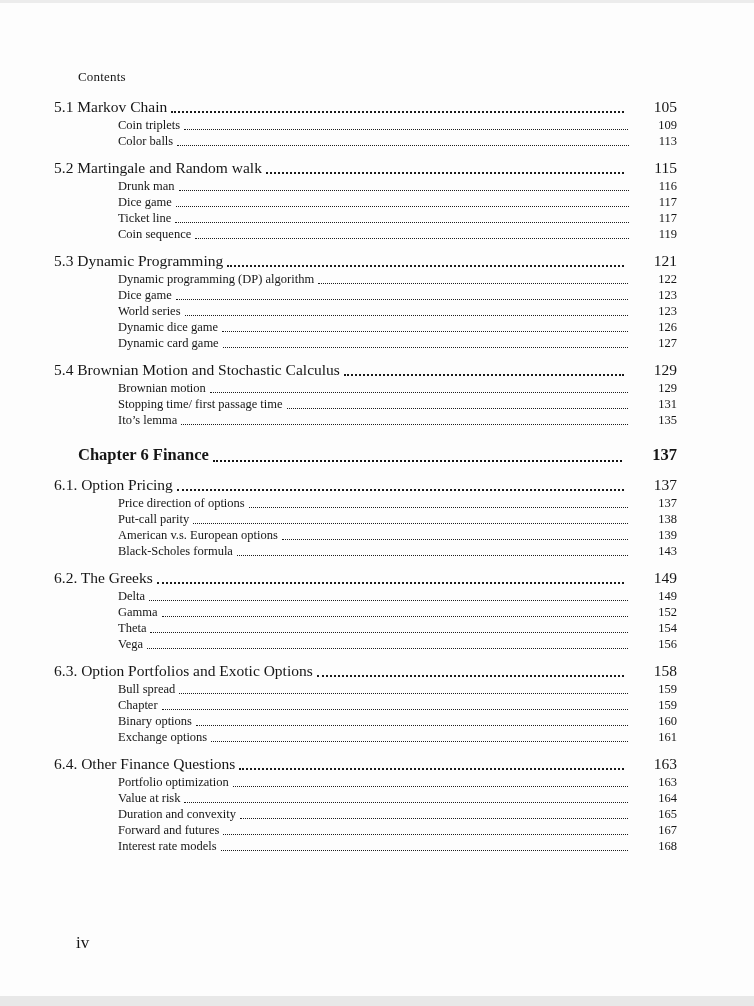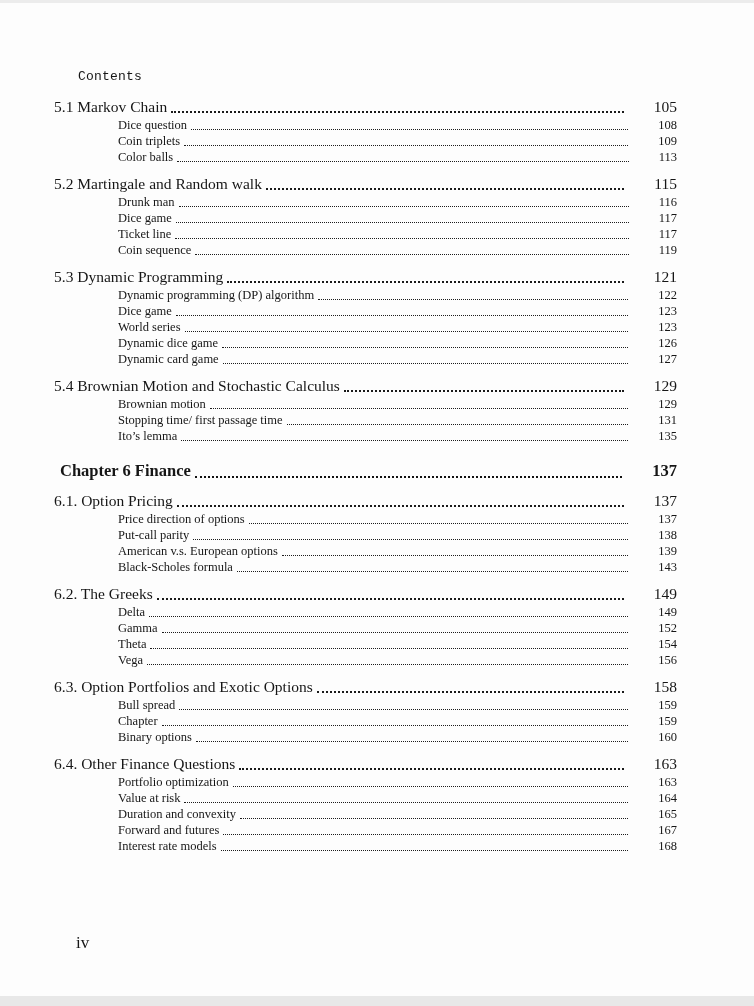--- a/index.html
+++ b/index.html
@@ -17,21 +17,21 @@
   .top-edge {
     position: absolute; top: 0; left: 0; right: 0;
     height: 3px; background: #ececec;
   }
   .bottom-bar {
     position: absolute; bottom: 0; left: 0; right: 0;
     height: 10px; background: #e8e8e8;
   }
   .page-header {
     position: absolute; left: 78px; top: 69px;
-    font-size: 13px; letter-spacing: 0.2px; font-family: Liberation Mono, monospace;
+    font-size: 13px; letter-spacing: 0.2px;
   }
   .toc {
     position: absolute; top: 88px; left: 0; right: 0;
   }
   .row {
     display: flex;
     padding-right: 77px;
     align-items: stretch;
   }
   .row .label   { white-space: nowrap; }
@@ -56,21 +56,21 @@
     line-height: 20px;
     height: 20px;
     margin-top: 9px;
   }
   .row-section .leader {
     border-bottom: 2px dotted #1a1a1a;
     margin-bottom: 4px;
   }
   
   .row-chapter {
-    padding-left: 60px;
+    padding-left: 78px;
     font-size: 16.5px;
     font-weight: bold;
     line-height: 22px;
     height: 22px;
     margin-top: 16px;
   }
   .row-chapter .leader {
     border-bottom: 2.5px dotted #111;
     margin-bottom: 4px;
   }
@@ -85,25 +85,20 @@
 <div class="page">
   <div class="top-edge"></div>
   <div class="page-header">Contents</div>
   <div class="toc" id="toc">
       <div class="row row-section">
         <span class="label">5.1 Markov Chain</span>
         <span class="leader"></span>
         <span class="pagenum">105</span>
       </div>
       <div class="row row-sub">
-        <span class="label">Dice question</span>
-        <span class="leader"></span>
-        <span class="pagenum">108</span>
-      </div>
-      <div class="row row-sub">
         <span class="label">Coin triplets</span>
         <span class="leader"></span>
         <span class="pagenum">109</span>
       </div>
       <div class="row row-sub">
         <span class="label">Color balls</span>
         <span class="leader"></span>
         <span class="pagenum">113</span>
       </div>
       <div class="row row-section">
@@ -248,20 +243,25 @@
       </div>
       <div class="row row-sub">
         <span class="label">Chapter</span>
         <span class="leader"></span>
         <span class="pagenum">159</span>
       </div>
       <div class="row row-sub">
         <span class="label">Binary options</span>
         <span class="leader"></span>
         <span class="pagenum">160</span>
+      </div>
+      <div class="row row-sub">
+        <span class="label">Exchange options</span>
+        <span class="leader"></span>
+        <span class="pagenum">161</span>
       </div>
       <div class="row row-section">
         <span class="label">6.4. Other Finance Questions</span>
         <span class="leader"></span>
         <span class="pagenum">163</span>
       </div>
       <div class="row row-sub">
         <span class="label">Portfolio optimization</span>
         <span class="leader"></span>
         <span class="pagenum">163</span>

